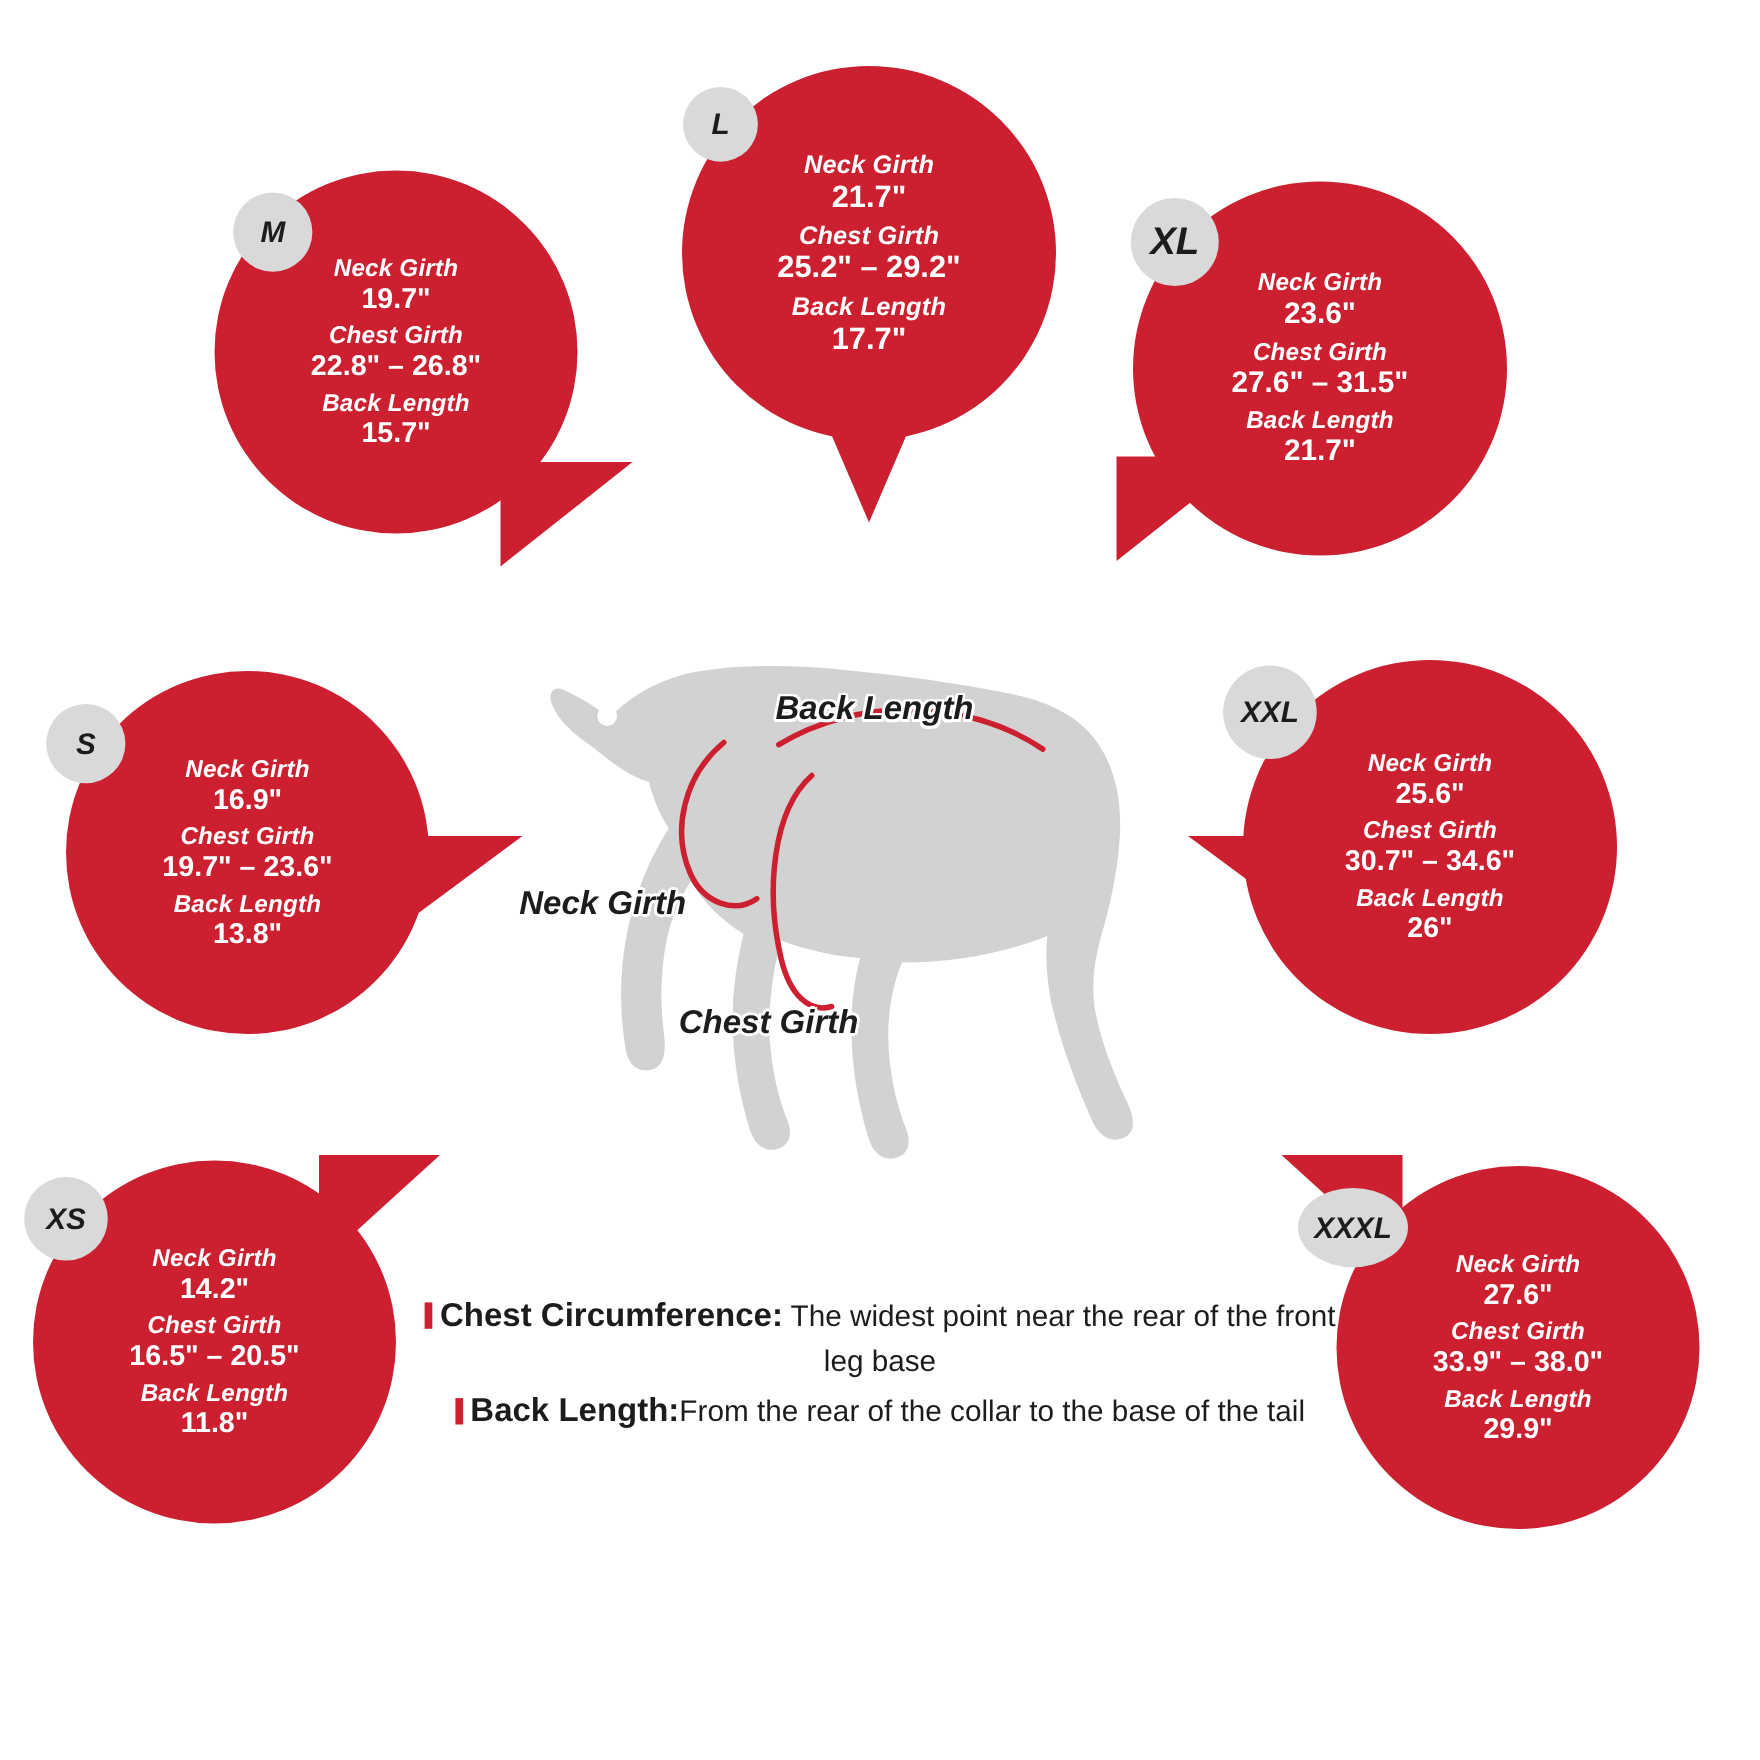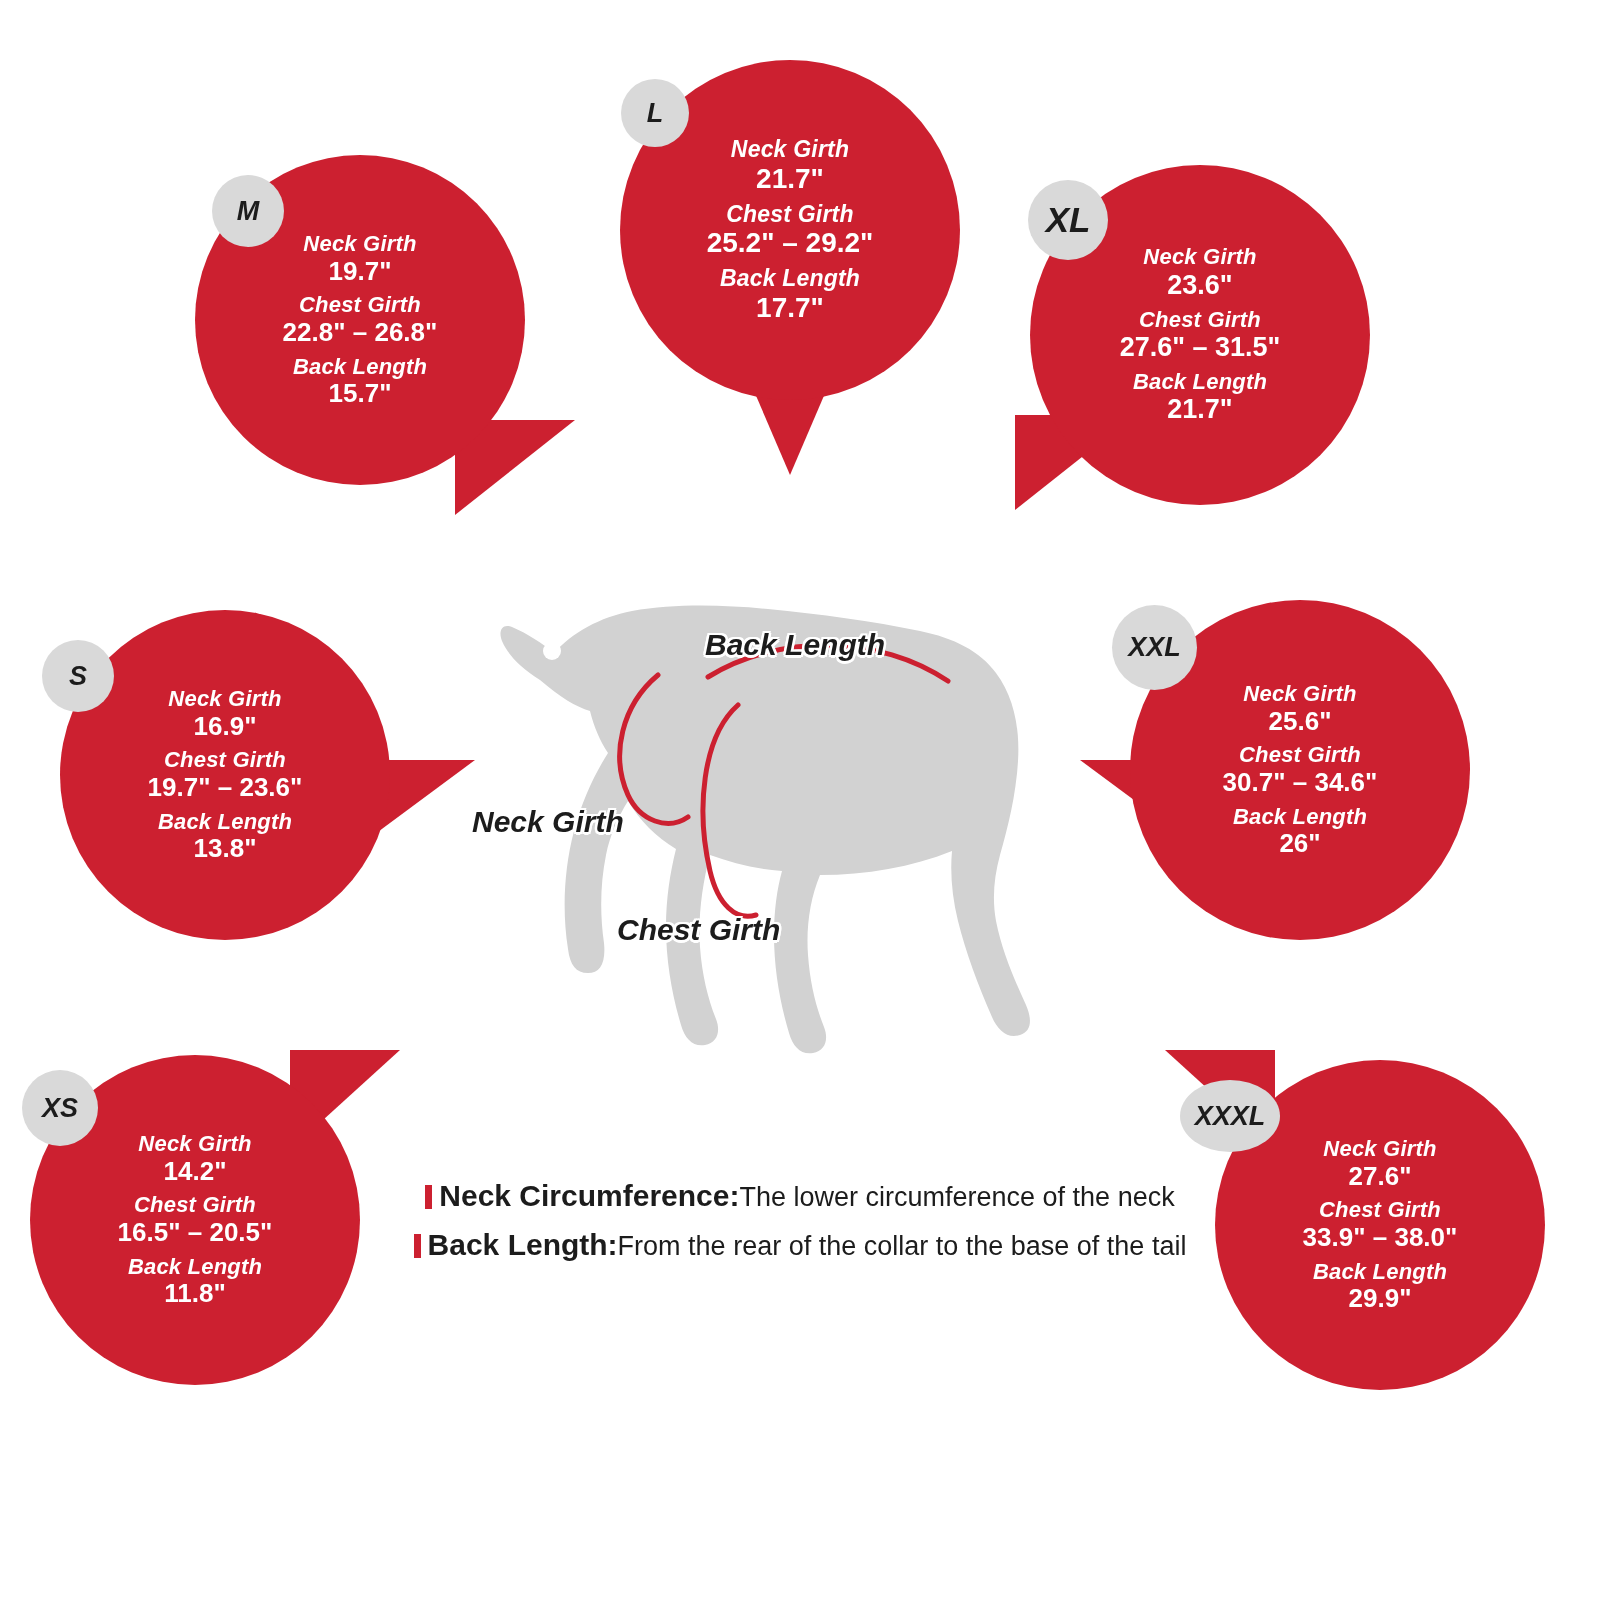--- a/index.html
+++ b/index.html
@@ -245,18 +245,18 @@
 
   <path d="M 228 122 C 300 78, 400 80, 468 126" fill="none" stroke="#cc2030" stroke-width="5" stroke-linecap="round"></path>
 </svg>
 
 <div class="callout" style="left:705px; top:628px;">Back Length</div>
 <div class="callout" style="left:472px; top:805px;">Neck Girth</div>
 <div class="callout" style="left:617px; top:913px;">Chest Girth</div>
 
 <div id="legend">
   <div class="legend-row">
-    <span class="mark"></span><span class="term">Neck Circumference</span><span class="term">:</span><span class="desc">The lower circumference of the neck</span>
+    <span class="mark"></span><span class="term">Chest Circumference</span><span class="term">:</span><span class="desc"> The widest point near the rear of the front leg base</span>
   </div>
   <div class="legend-row">
     <span class="mark"></span><span class="term">Back Length</span><span class="term">:</span><span class="desc">From the rear of the collar to the base of the tail</span>
   </div>
 </div>
 
 </body></html>

